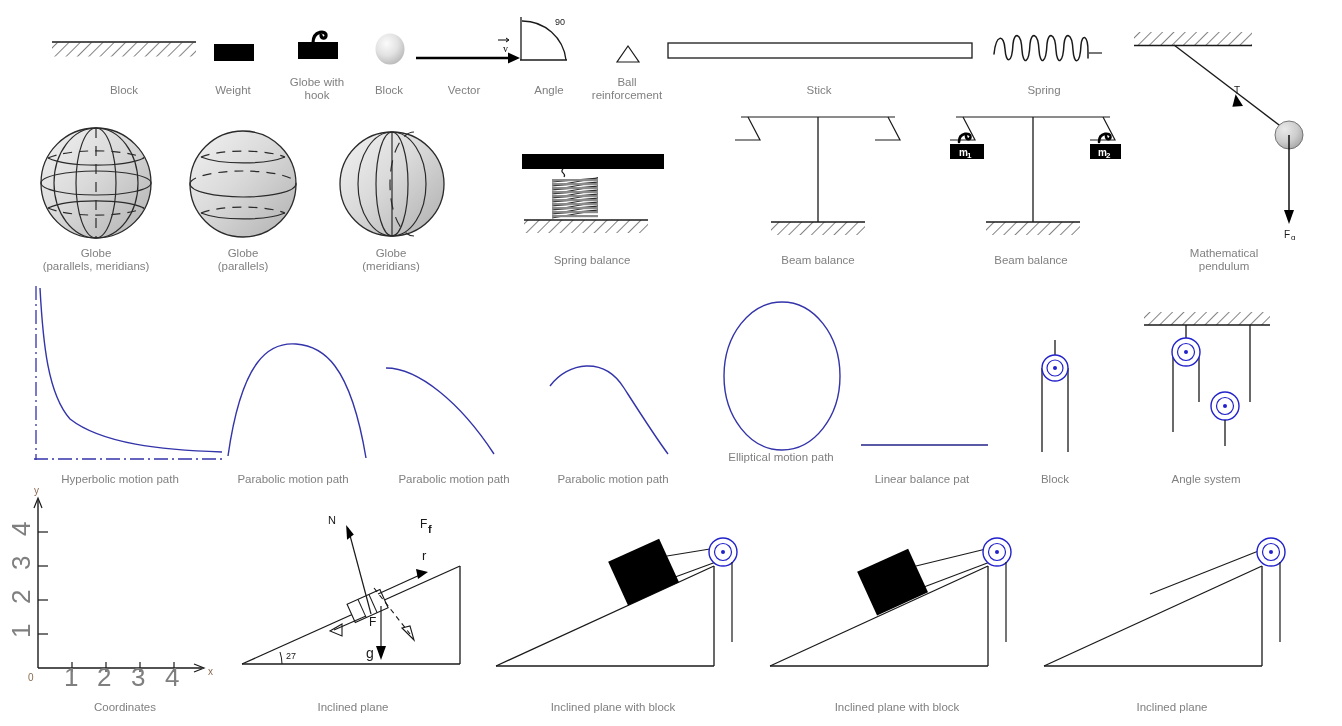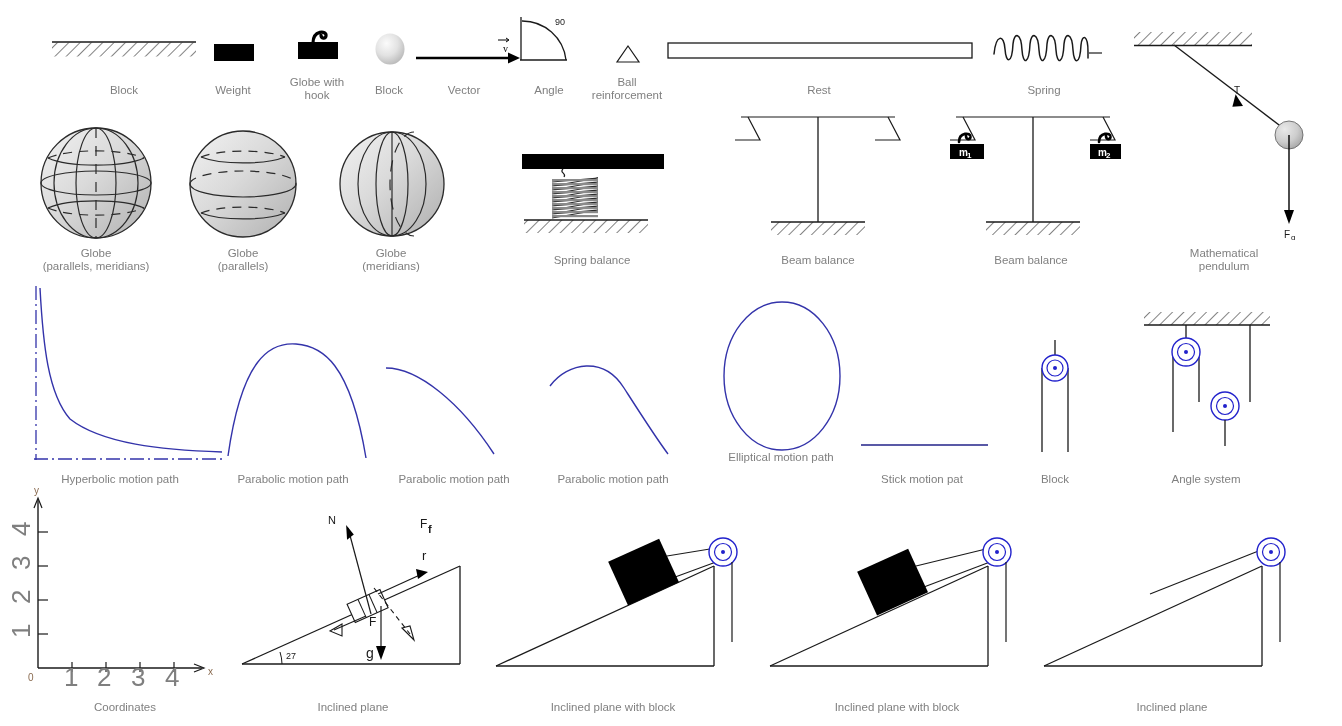--- a/index.html
+++ b/index.html
@@ -476,41 +476,41 @@
 
   <div class="cap" style="left:124px; top:84px;">Block</div>
   <div class="cap" style="left:233px; top:84px;">Weight</div>
   <div class="cap" style="left:317px; top:76px;">Globe with
 hook</div>
   <div class="cap" style="left:389px; top:84px;">Block</div>
   <div class="cap" style="left:464px; top:84px;">Vector</div>
   <div class="cap" style="left:549px; top:84px;">Angle</div>
   <div class="cap" style="left:627px; top:76px;">Ball
 reinforcement</div>
-  <div class="cap" style="left:819px; top:84px;">Rest</div>
+  <div class="cap" style="left:819px; top:84px;">Stick</div>
   <div class="cap" style="left:1044px; top:84px;">Spring</div>
   <div class="cap" style="left:1224px; top:247px;">Mathematical
 pendulum</div>
 
   <div class="cap" style="left:96px; top:247px;">Globe
 (parallels, meridians)</div>
   <div class="cap" style="left:243px; top:247px;">Globe
 (parallels)</div>
   <div class="cap" style="left:391px; top:247px;">Globe
 (meridians)</div>
   <div class="cap" style="left:592px; top:254px;">Spring balance</div>
   <div class="cap" style="left:818px; top:254px;">Beam balance</div>
   <div class="cap" style="left:1031px; top:254px;">Beam balance</div>
 
   <div class="cap" style="left:120px; top:473px;">Hyperbolic motion path</div>
   <div class="cap" style="left:293px; top:473px;">Parabolic motion path</div>
   <div class="cap" style="left:454px; top:473px;">Parabolic motion path</div>
   <div class="cap" style="left:613px; top:473px;">Parabolic motion path</div>
   <div class="cap" style="left:781px; top:451px;">Elliptical motion path</div>
-  <div class="cap" style="left:922px; top:473px;">Stick motion pat</div>
+  <div class="cap" style="left:922px; top:473px;">Linear balance pat</div>
   <div class="cap" style="left:1055px; top:473px;">Block</div>
   <div class="cap" style="left:1206px; top:473px;">Angle system</div>
 
   <div class="cap" style="left:116px; top:701px;margin-left:9px;">Coordinates</div>
   <div class="cap" style="left:353px; top:701px;">Inclined plane</div>
   <div class="cap" style="left:613px; top:701px;">Inclined plane with block</div>
   <div class="cap" style="left:897px; top:701px;">Inclined plane with block</div>
   <div class="cap" style="left:1172px; top:701px;">Inclined plane</div>
 
 </div>

